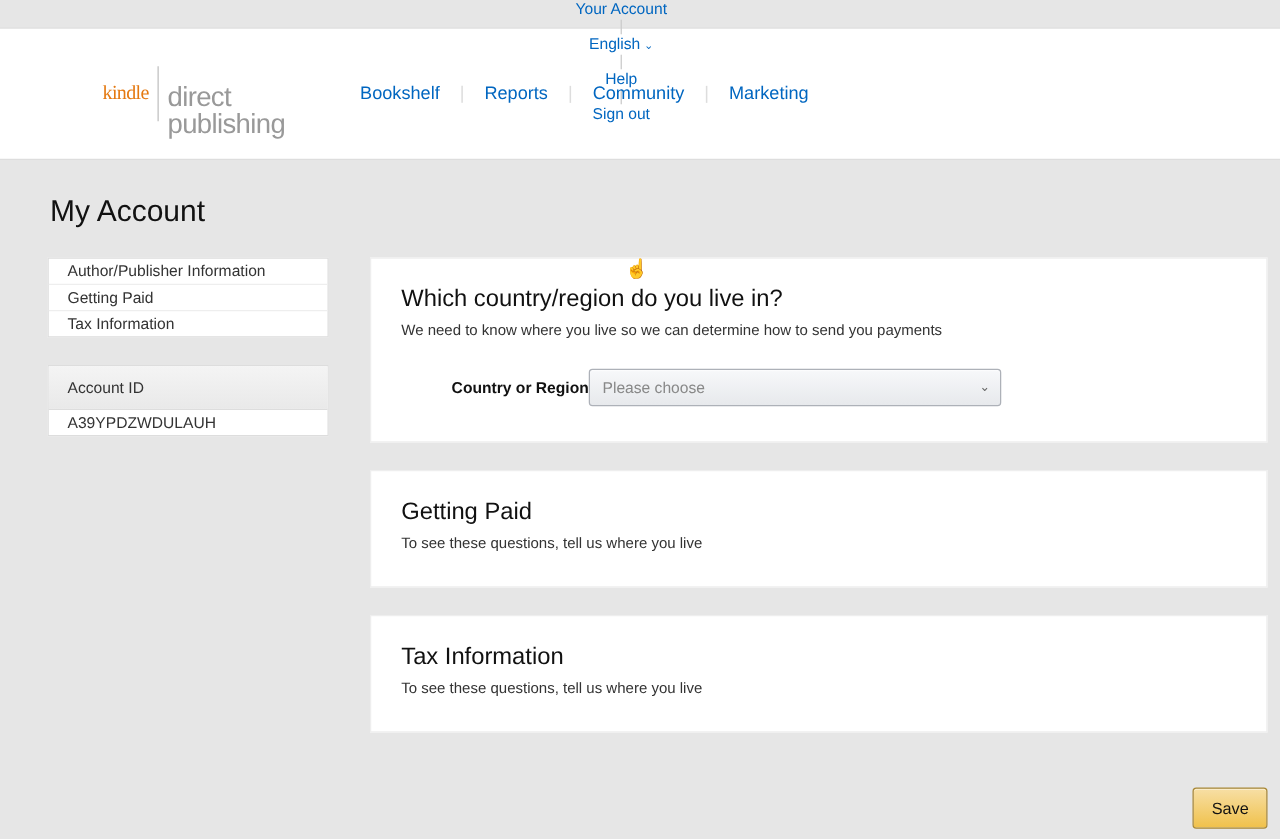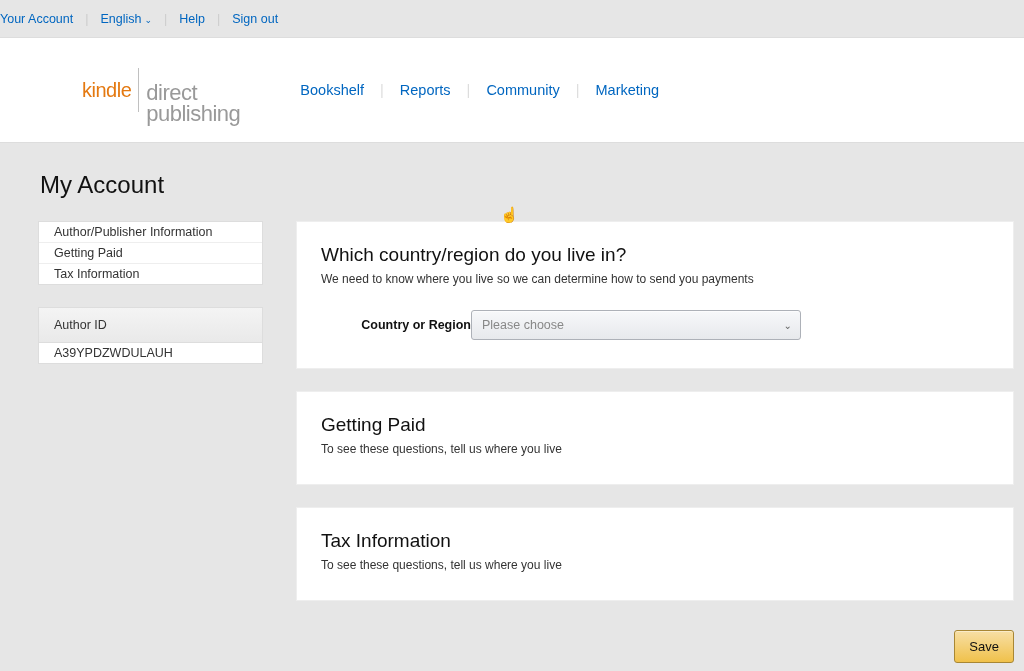--- a/index.html
+++ b/index.html
@@ -10,28 +10,29 @@
     }
     body {
       background: #e6e6e6;
       width: 1024px;
       height: 671px;
       overflow: hidden;
       position: relative;
     }
     .top-bar {
       background: #e6e6e6;
-      height: 38px;
-      display: flex;
-      justify-content: flex-start;
+      height: 23px;
+      display: flex;
+      justify-content: space-between;
       align-items: center;
       padding-right: 30px;
       font-size: 12.5px;
       gap: 0;
       border-bottom: 1px solid #ddd;
+      flex-direction: column;
     }
     .top-bar a {
       color: #0066c0;
       text-decoration: none;
       cursor: pointer;
     }
     .top-bar .sep {
       color: #ccc;
       margin: 0 12px;
     }
@@ -48,23 +49,24 @@
       padding: 0 40px 0 82px;
       border-bottom: 1px solid #ddd;
     }
     .logo {
       display: flex;
       align-items: center;
       margin-right: 60px;
     }
     .logo-kindle {
       color: #e47911;
-      font-size: 20px;
+      font-size: 16px;
       font-weight: 400;
       letter-spacing: -0.5px;
+      font-family: Liberation Serif, serif;
     }
     .logo-divider {
       width: 1px;
       height: 44px;
       background: #c0c0c0;
       margin: 0 7px;
     }
     .logo-dp {
       color: #999;
       font-size: 22px;
@@ -248,21 +250,21 @@
   <h1 class="page-title">My Account</h1>
 
   <div class="layout">
     <div class="sidebar">
       <div class="sidebar-box">
         <div class="sidebar-item">Author/Publisher Information</div>
         <div class="sidebar-item">Getting Paid</div>
         <div class="sidebar-item">Tax Information</div>
       </div>
       <div class="sidebar-box">
-        <div class="sidebar-header">Author ID</div>
+        <div class="sidebar-header">Account ID</div>
         <div class="sidebar-item" style="cursor:default">A39YPDZWDULAUH</div>
       </div>
     </div>
 
     <div class="main">
       <div class="card">
         <h2>Which country/region do you live in?</h2>
         <p>We need to know where you live so we can determine how to send you payments</p>
         <div class="form-row">
           <div class="form-label">Country or Region</div>

